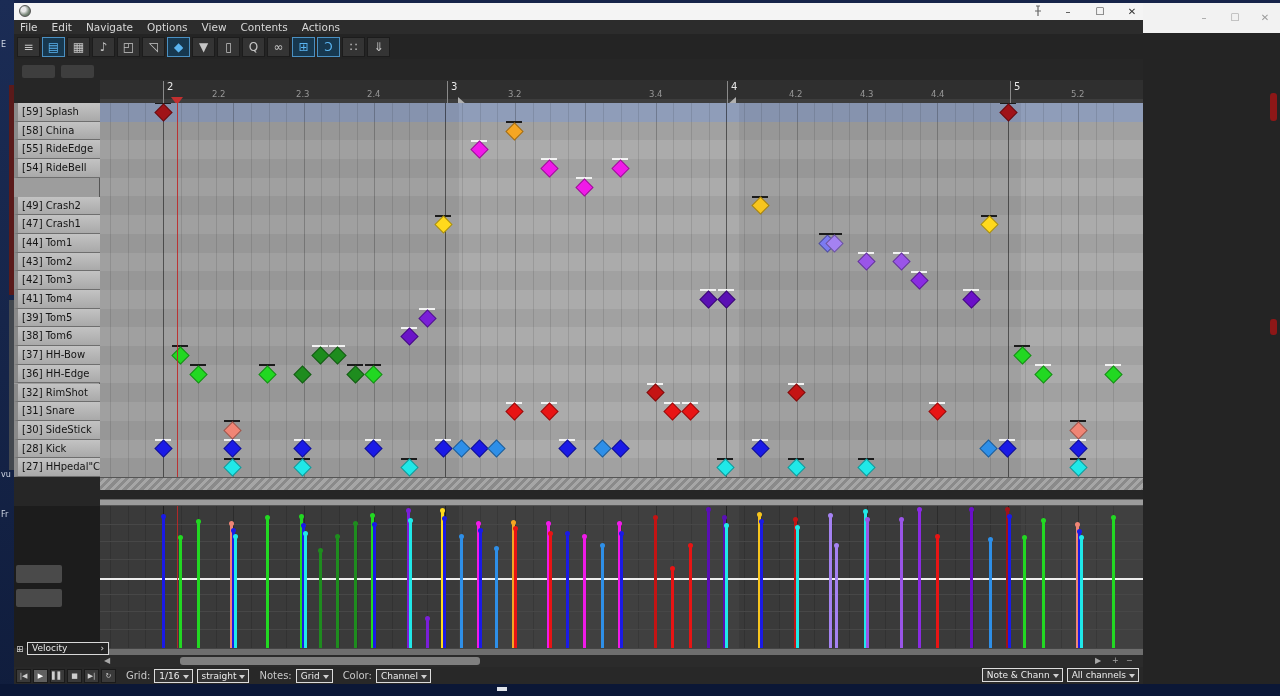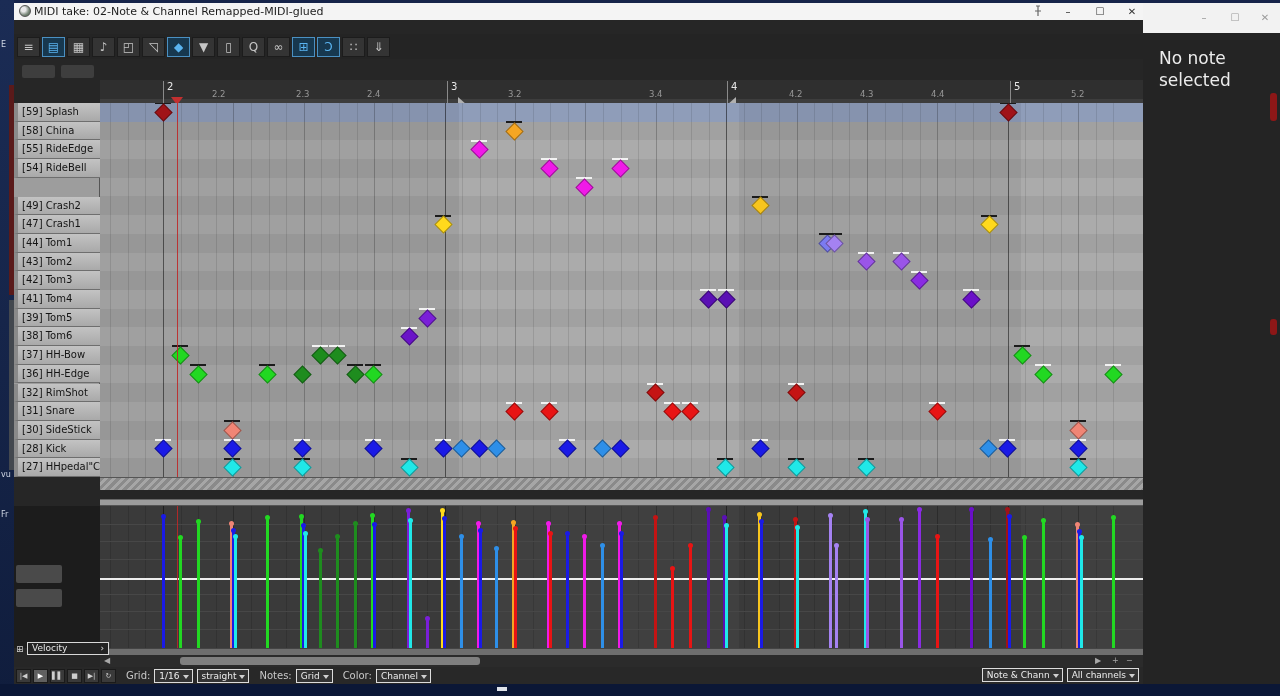--- a/index.html
+++ b/index.html
@@ -122,29 +122,37 @@
     <div class="abs" style="left:9px;top:300px;width:5px;height:170px;background:#43484f;"></div>
   <div class="frag" style="top: 40px;">E</div>
       <div class="frag" style="top: 430px; margin-top: 40px;">vu</div>
       <div class="frag" style="top: 510px;">Fr</div>
     </div>
 
   <div id="editor" class="abs">
 
     <div id="titlebar" class="abs">
       <span id="reaper-icon"></span>
-      <span id="title-text">MIDI take: 02-Note &amp; Channel Remapped-MIDI-glued</span>
       <svg id="pin-icon" viewBox="0 0 12 12">
         <path d="M4 1h4M6 1v5M3 6h6M6 6v5" stroke="#666" stroke-width="1.2" fill="none"></path>
       </svg>
       <span class="winbtn" style="left:1040px;">–</span>
       <span class="winbtn" style="left:1072px;">☐</span>
       <span class="winbtn" style="left:1104px;">✕</span>
     </div>
 
+    <div id="menubar" class="abs">
+        <div class="menu-item" style="position: relative;">File</div>
+        <div class="menu-item" style="position: relative;">Edit</div>
+        <div class="menu-item" style="position: relative;">Navigate</div>
+        <div class="menu-item" style="position: relative;">Options</div>
+        <div class="menu-item" style="position: relative;">View</div>
+        <div class="menu-item" style="position: relative;">Contents</div>
+        <div class="menu-item" style="position: relative;">Actions</div>
+      </div>
     <div id="toolbar" class="abs">
         <div class="tbico" style="position: relative;">≡</div>
         <div class="tbico active" style="position: relative;">▤</div>
         <div class="tbico" style="position: relative;">▦</div>
         <div class="tbico" style="position: relative;">♪</div>
         <div class="tbico" style="position: relative;">◰</div>
         <div class="tbico" style="position: relative;">◹</div>
         <div class="tbico active" style="position: relative;">◆</div>
         <div class="tbico" style="position: relative;">▼</div>
         <div class="tbico" style="position: relative;">▯</div>
@@ -640,21 +648,20 @@
       </span>
     </div>
   </div>
 
   <div id="rightwin" class="abs">
     <div id="rtitle">
       <span class="winbtn winbtn2" style="left:47px;top:6px;">–</span>
       <span class="winbtn winbtn2" style="left:78px;top:6px;">☐</span>
       <span class="winbtn winbtn2" style="left:108px;top:6px;">✕</span>
     </div>
-    <div id="no-note">No note selected</div>
     <div class="red-sliver" style="top:90px;height:28px;"></div>
     <div class="red-sliver" style="top:316px;height:16px;"></div>
   </div>
 
   <div id="taskbar" class="abs">
     <div id="task-dash"></div>
   </div>
 
 </div>
 

